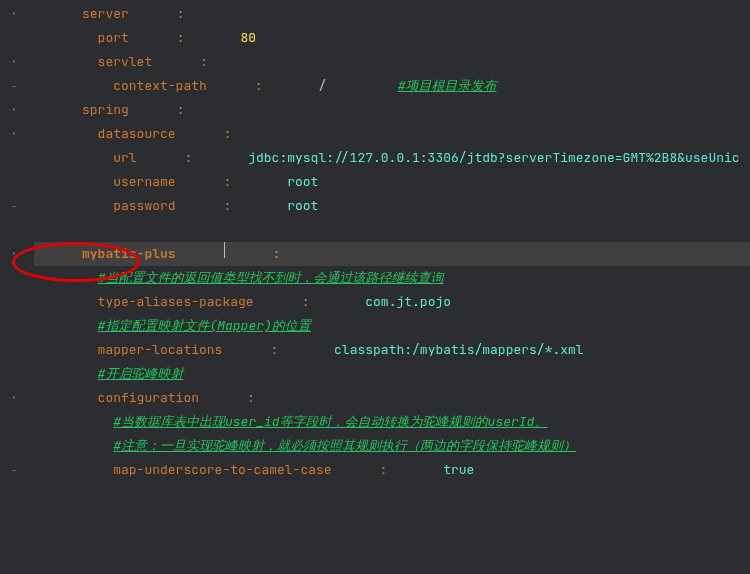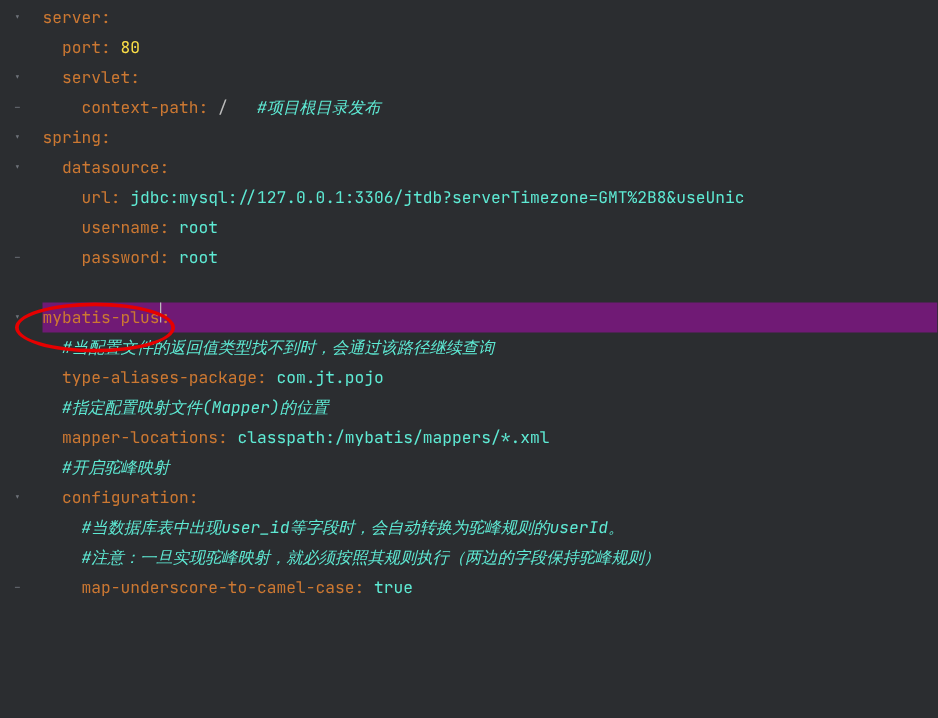--- a/index.html
+++ b/index.html
@@ -44,29 +44,31 @@
     padding-top: 2px;
     padding-left: 6px;
     white-space: pre;
     color: #a9b7c6;
     position: relative;
   }
   .line {
     height: 24px;
     display: flex;
     align-items: flex-start;
+    gap: 48px;
   }
   .line.hl {
-    background: #701a75;
+    background: #404040;
+    font-weight: bold;
   }
   .k-key   { color: #cc7832; }              
   .k-colon { color: #cc7832; }
   .k-str   { color: #5eead4; }              
   .k-num   { color: #fde047; }              
-  .k-comment { color: #5eead4; font-style: italic; }
+  .k-comment { color: #22c55e; font-style: italic; text-decoration: underline; }
   .k-plain { color: #bdbdbd; }
   .caret {
     display: inline-block;
     width: 1px;
     height: 16px;
     background: #bbbbbb;
     vertical-align: middle;
     margin-left: 0;
     animation: blink 1s step-start infinite;
   }

